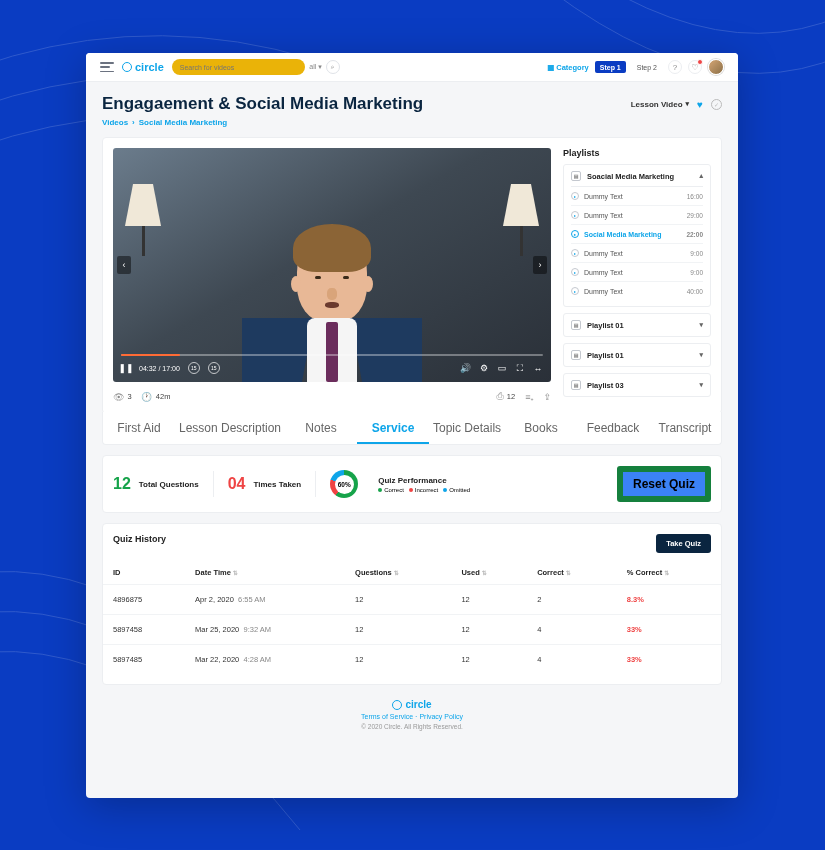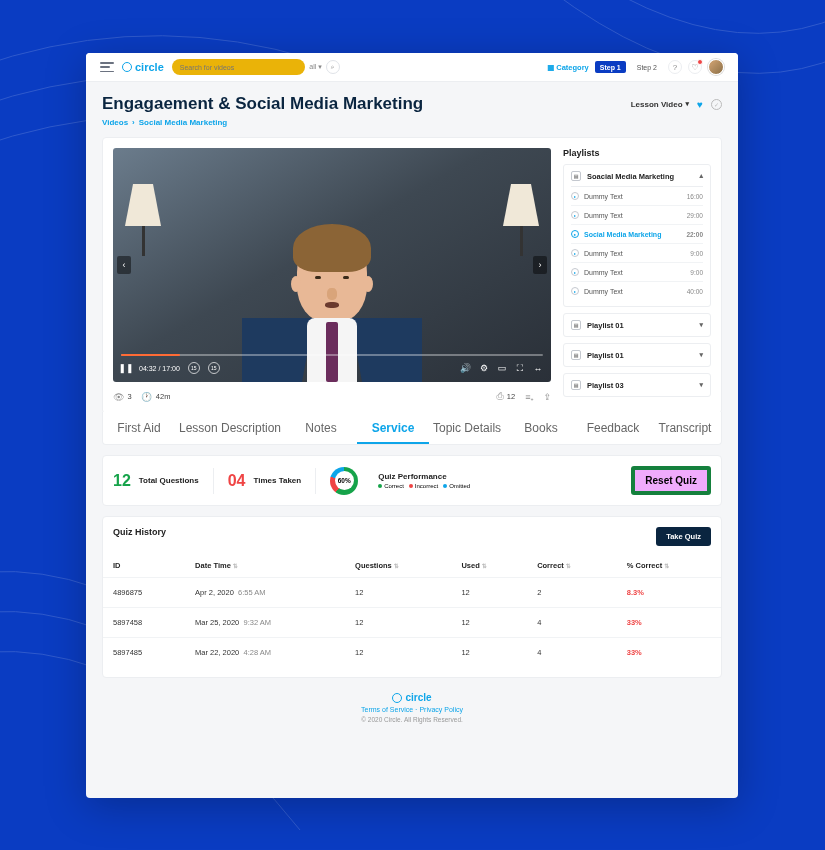--- a/index.html
+++ b/index.html
@@ -101,21 +101,21 @@
 .stat-num.red{color:#ef4444}
 .stat-lbl{font-size:8px;color:#222;font-weight:700;}
 .divider{width:1px;height:26px;background:#eceef1;}
 .perf{display:flex;align-items:center;gap:20px;}
 .donut{width:28px;height:28px;border-radius:50%;background:conic-gradient(#16a34a 0 216deg,#ef4444 216deg 288deg,#0ea5e9 288deg 360deg);display:flex;align-items:center;justify-content:center;}
 .donut-inner{width:19px;height:19px;border-radius:50%;background:#fff;display:flex;align-items:center;justify-content:center;font-size:6.5px;font-weight:800;}
 .perf-txt{font-size:6px;}
 .perf-txt .pt-title{font-size:8px;font-weight:700;color:#222;margin-bottom:2px;}
 .legend{display:flex;gap:5px;}
 .ldot{width:4px;height:4px;border-radius:50%;display:inline-block;margin-right:2px;vertical-align:middle;}
-.reset-btn{margin-left:auto;border:4px solid #15803d;background:#f0abfc;border-radius:3px;padding:5px 10px;font-size:10px;font-weight:600;cursor:pointer;}
+.reset-btn{margin-left:auto;border:6px solid #15803d;background:#3b82f6;border-radius:3px;padding:5px 10px;font-size:12px;font-weight:600;cursor:pointer;}
 
 .history-hd{display:flex;justify-content:space-between;padding:0 10px 8px;}
 .history-title{font-size:9px;font-weight:700;color:#222;}
 .take-btn{background:#0a2540;color:#fff;border:none;border-radius:3px;padding:5px 10px;font-size:7.5px;font-weight:600;cursor:pointer;}
 table{width:100%;border-collapse:collapse;}
 th{text-align:left;font-size:7.5px;font-weight:700;padding:7px 10px;color:#222;}
 th .sort{font-size:6px;color:#bbb;margin-left:2px;}
 td{font-size:7.5px;padding:10px 10px;border-top:1px solid #f1f3f5;color:#333;}
 .pct-low{color:#ef4444;font-weight:600;}
 .pct-high{color:#16a34a;font-weight:600;}

